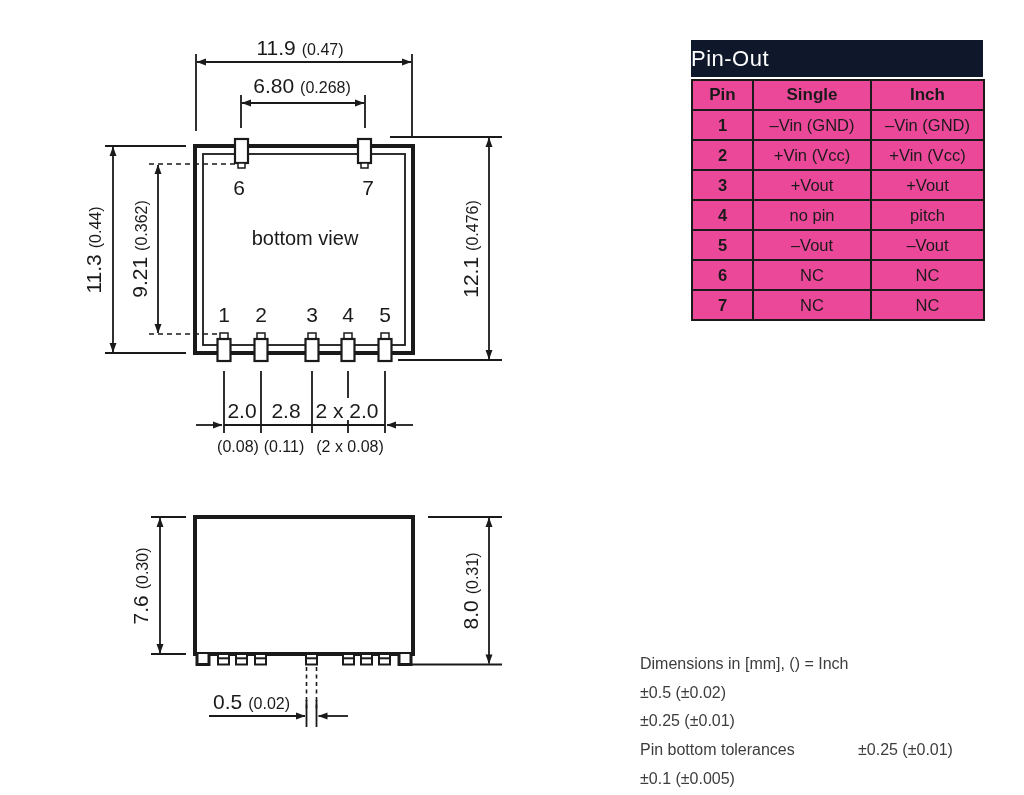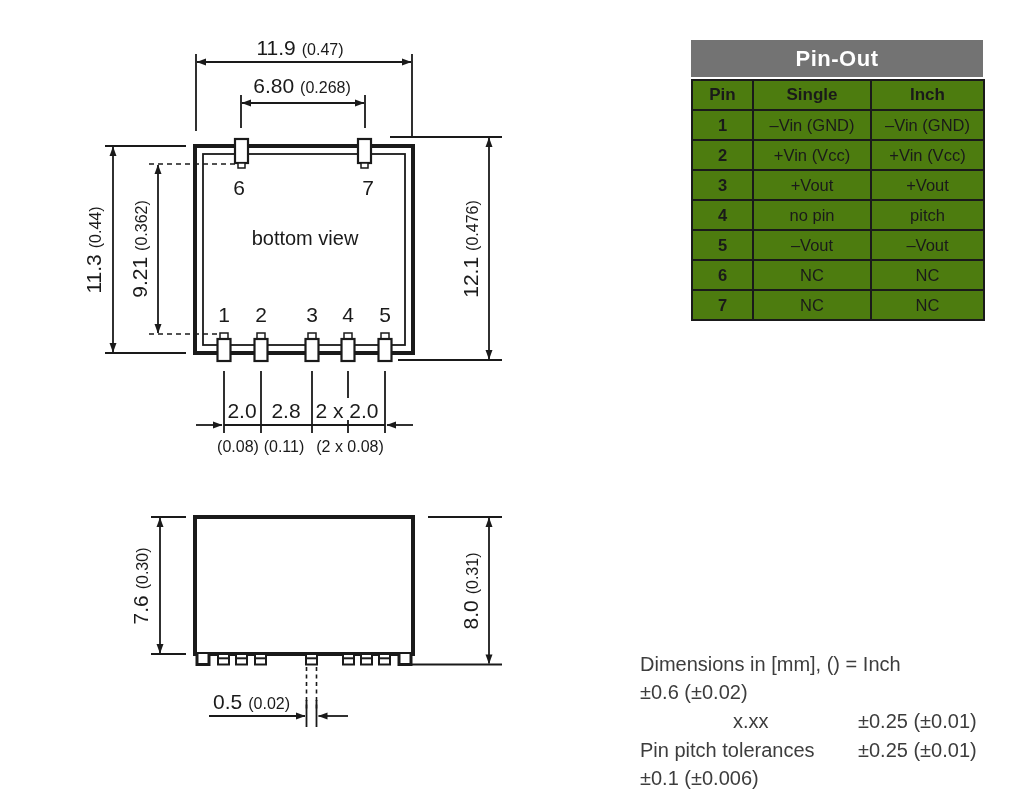--- a/index.html
+++ b/index.html
@@ -9,32 +9,32 @@
 
   svg.drawing { position:absolute; left:0; top:0; }
   svg.drawing text { font-family:"Liberation Sans", sans-serif; fill:#1a1a1a; stroke:none; }
   .mm  { font-size:21px; }
   .in  { font-size:16px; }
   .pnum{ font-size:21px; }
   .cap { font-size:20px; }
 
   
   .pinout { position:absolute; left:691px; top:40px; width:292px; }
-  .pinout-title { background:#737373; color:#ffffff; font-weight:bold; font-size:22px;
-                  text-align:center; height:37px; line-height:37px; letter-spacing:0.5px;
+  .pinout-title { background:#0f172a; color:#ffffff; font-weight:normal; font-size:22px;
+                  text-align:left; height:37px; line-height:37px; letter-spacing:0.5px;
                   margin-bottom:2px; }
-  .pinout table { width:100%; border-collapse:collapse; table-layout:fixed; background:#4d7c0f; }
+  .pinout table { width:100%; border-collapse:collapse; table-layout:fixed; background:#ec4899; }
   .pinout th, .pinout td { border:2px solid #1a1a1a; text-align:center; height:30px;
                            font-size:16.5px; color:#1a1a1a; padding:0; }
   .pinout th { font-weight:bold; font-size:17px; }
   .pinout td.pin { font-weight:bold; }
 
   
   .notes { position:absolute; left:640px; top:650px; width:352px; color:#3d3d3d;
-           font-size:20px; }
+           font-size:16px; }
   .notes .nrow { display:flex; height:28.6px; align-items:center; }
   .nl { width:218px; }
   .nl.indent { padding-left:93px; }
   .nv { flex:1; }
 </style>
 </head>
 <body>
 
 <div class="stage">
 
@@ -251,28 +251,27 @@
           <td>NC</td>
           <td>NC</td>
         </tr>
       </tbody>
     </table>
   </div>
 
   <div class="notes">
     <div class="nrow">Dimensions in [mm], () = Inch</div>
     <div class="nrow">
-      <span class="nv">±0.6 (±0.02)</span>
-    </div>
-    <div class="nrow">
-      <span class="nl indent">x.xx</span>
+      <span class="nv">±0.5 (±0.02)</span>
+    </div>
+    <div class="nrow">
       <span class="nv">±0.25 (±0.01)</span>
     </div>
     <div class="nrow">
-      <span class="nl">Pin pitch tolerances</span>
+      <span class="nl">Pin bottom tolerances</span>
       <span class="nv">±0.25 (±0.01)</span>
     </div>
     <div class="nrow">
-      <span class="nv">±0.1 (±0.006)</span>
+      <span class="nv">±0.1 (±0.005)</span>
     </div>
   </div>
 
 </div>
 
 </body></html>

